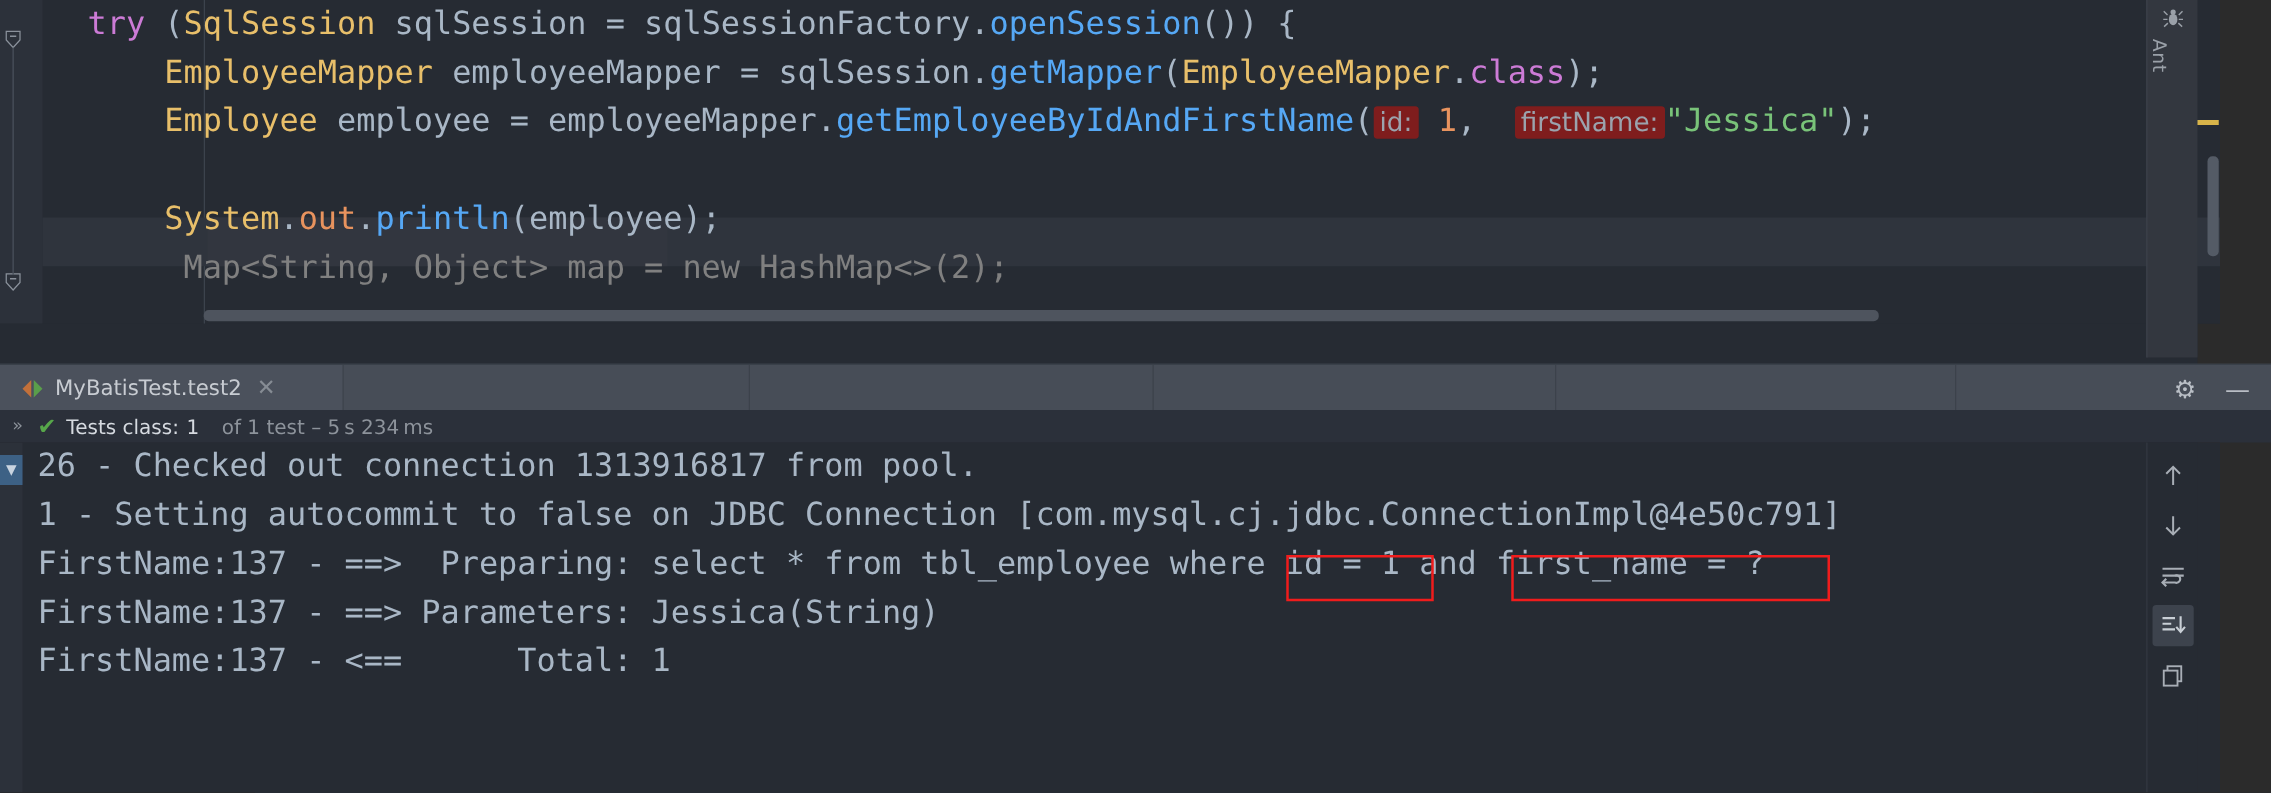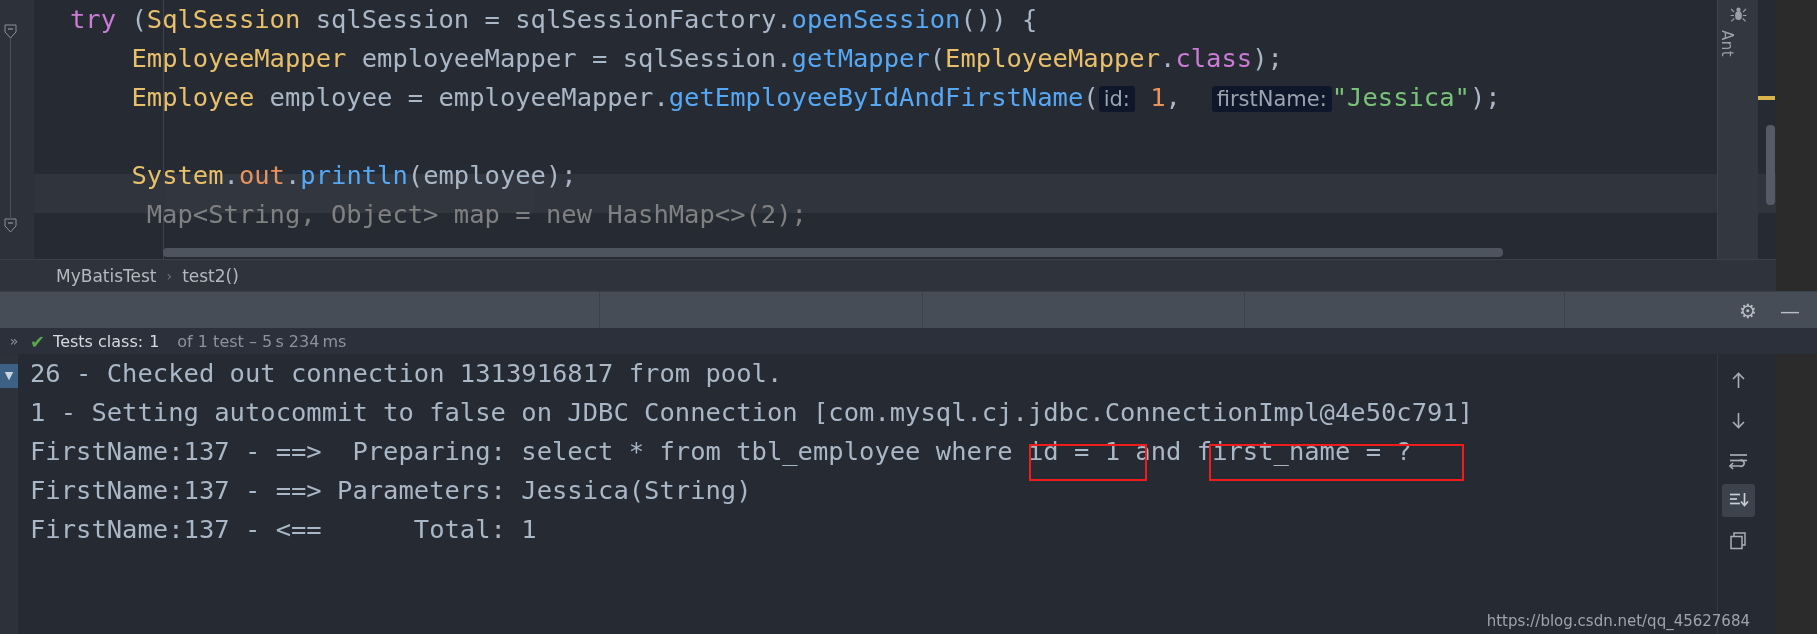--- a/index.html
+++ b/index.html
@@ -82,21 +82,21 @@
   
   .kw   { color: #cc7bd6; }
   .type { color: #e8bf6a; }
   .mth  { color: #56a8f5; }
   .num  { color: #e8935e; }
   .str  { color: #79c379; }
   .plain{ color: #a9b7c6; }
   .dim  { color: #808080; }
   .hint {
     color: #9ba3ad;
-    background: #0f172a;
+    background: #7f1d1d;
     border-radius: 3px;
     padding: 1px 5px;
     font-family: "DejaVu Sans", sans-serif;
     font-size: 21px;
   }
 
   
   .ed-hscroll {
     position: absolute;
     left: 163px; bottom: 2px;
@@ -375,32 +375,35 @@
           <line x1="4" y1="9.5" x2="0.6" y2="9.5" stroke="#9aa0a8" stroke-width="1.1"></line>
           <line x1="13" y1="9.5" x2="16.4" y2="9.5" stroke="#9aa0a8" stroke-width="1.1"></line>
           <line x1="4.3" y1="12.5" x2="1.3" y2="15.3" stroke="#9aa0a8" stroke-width="1.1"></line>
           <line x1="12.7" y1="12.5" x2="15.7" y2="15.3" stroke="#9aa0a8" stroke-width="1.1"></line>
         </svg>
       </div>
       <div class="ant-label">Ant</div>
     </div>
   </div>
 
-  <div class="breadcrumb">
-    <span>MyBatisTest</span>
-    <span class="bc-sep">›</span>
-    <span>test2()</span>
-  </div>
 
   <div class="tabbar">
     <div class="tab-cell" style="left:275px;width:325px;"></div>
     <div class="tab-cell" style="left:600px;width:323px;"></div>
     <div class="tab-cell" style="left:923px;width:322px;"></div>
     <div class="tab-cell" style="left:1245px;width:320px;"></div>
 
+    <div class="run-tab">
+      <span class="tab-icon">
+        <span class="lt"></span>
+          <span class="rt"></span>
+      </span>
+      <span>MyBatisTest.test2</span>
+      <span class="tab-close">✕</span>
+    </div>
     <div class="tab-underline"></div>
 
     <div class="gear-btn">⚙</div>
     <div class="min-btn">—</div>
   </div>
 
   <div class="statusline">
     <span class="chevrons">»</span>
     <span class="check">✔</span>
     <span class="st-main">Tests class:</span>
@@ -449,15 +452,14 @@
       </svg>
     </div>
     <div class="ctool" style="top:170px;">
       <svg width="19" height="19" viewBox="0 0 19 19">
         <rect x="5" y="2" width="11" height="12" fill="none" stroke="#a8aeb6" stroke-width="1.5"></rect>
         <rect x="2" y="5.5" width="11" height="12" fill="#262b33" stroke="#a8aeb6" stroke-width="1.5"></rect>
       </svg>
     </div>
   </div>
 
-  <div class="watermark">https://blog.csdn.net/qq_45627684</div>
 
 </div>
 
 </body></html>

